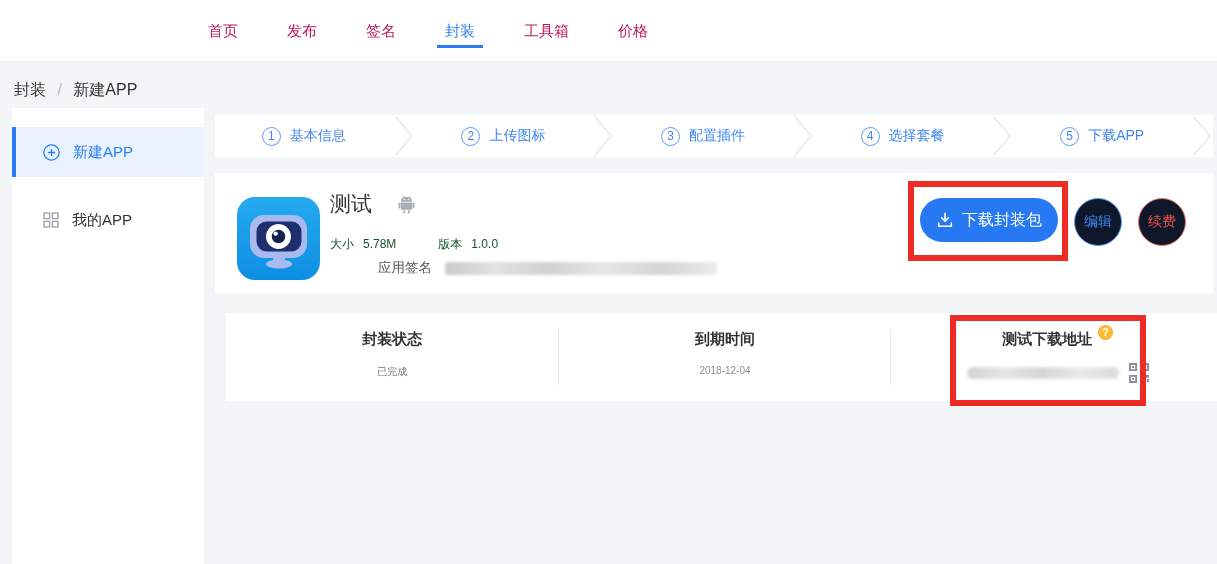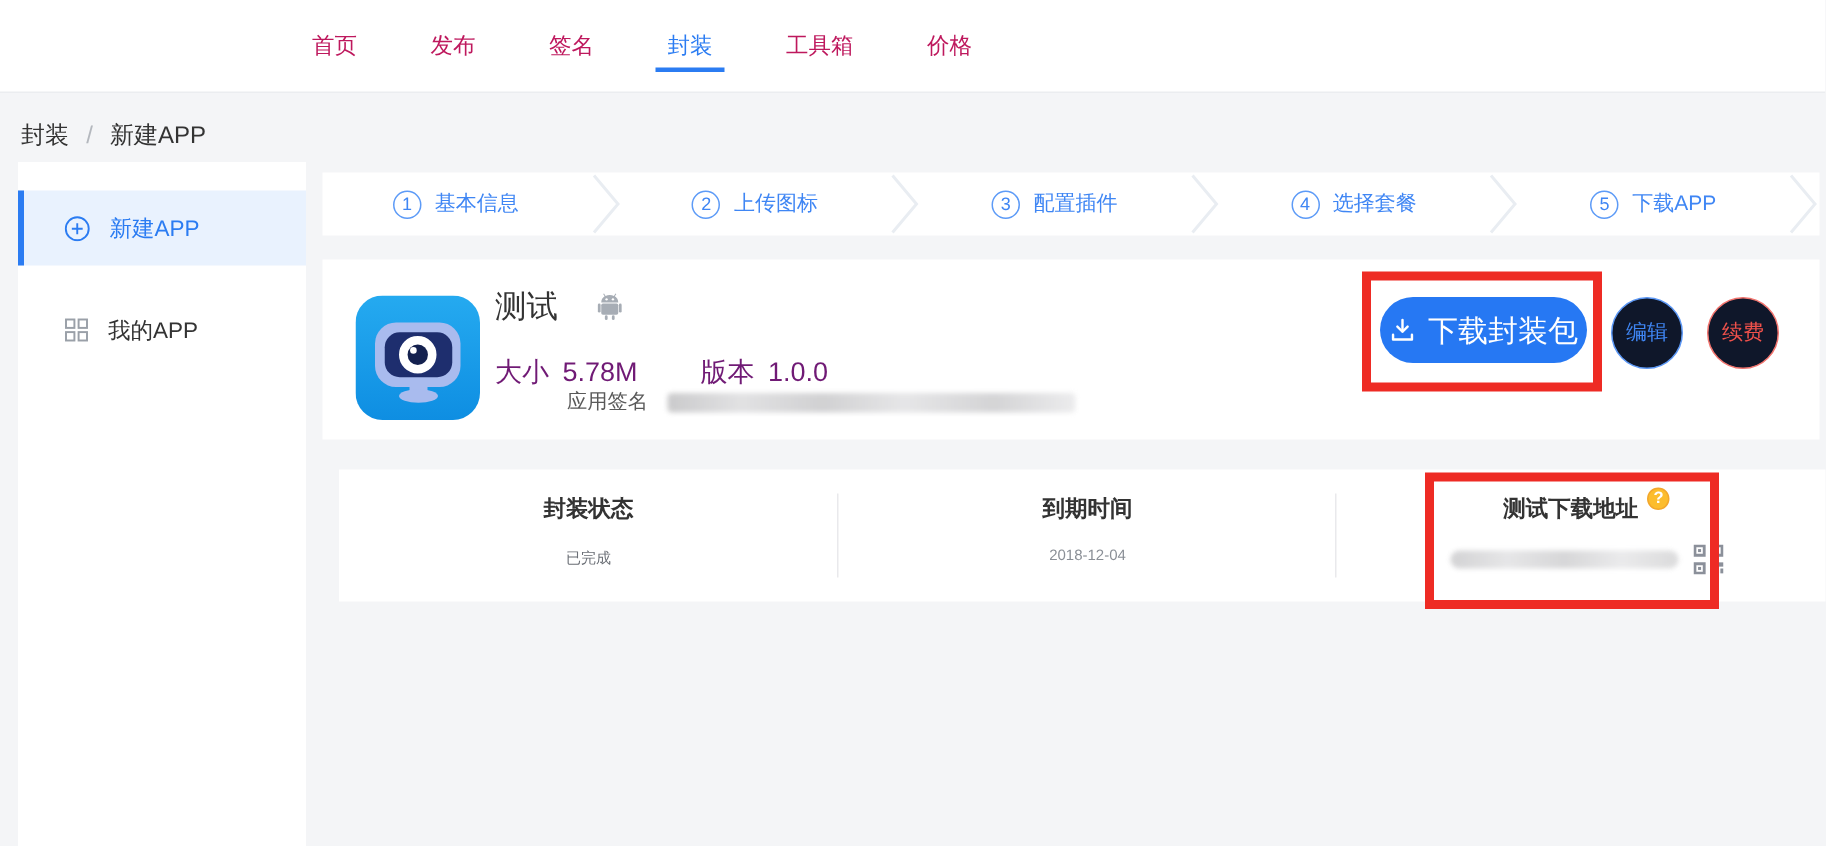--- a/index.html
+++ b/index.html
@@ -38,31 +38,31 @@
   .step-num { width:19px; height:19px; border:1px solid #5d9bf7; border-radius:50%;
               display:flex; align-items:center; justify-content:center; font-size:12px; color:#3f86f4; flex:0 0 19px; }
   .chev { flex:0 0 22px; }
   .chev svg { display:block; }
 
   
   .app-card { position:absolute; left:215px; top:173px; width:998px; height:120px; background:#fff; }
   .app-icon { position:absolute; left:22px; top:24px; width:83px; height:83px; }
   .app-title-row { position:absolute; left:115px; top:17px; display:flex; align-items:center; gap:26px; }
   .app-name { font-size:21px; color:#333; }
-  .app-meta { position:absolute; left:115px; top:63px; font-size:18px; color:#701a75; display:flex; align-items:baseline; }
+  .app-meta { position:absolute; left:115px; top:63px; font-size:12px; color:#14532d; display:flex; align-items:baseline; }
   .app-meta .lbl { margin-right:9px; }
   .app-meta .gap-a { margin-right:42px; }
   .app-meta .gap-b { margin-right:62px; }
   .app-sig { position:absolute; left:115px; top:86px; font-size:13.5px; color:#595959;
              display:flex; align-items:center; gap:13px;margin-left:48px; }
   .blur-blob { height:13px; width:272px; border-radius:3px; opacity:.75; filter:blur(1.6px);
                background:linear-gradient(90deg,#b9b9bb,#d8d8da 18%,#c2c2c4 38%,#dedee0 58%,#c6c6c8 80%,#e6e6e8); }
 
   .btn-download { position:absolute; left:705px; top:25px; width:138px; height:44px; border:none;
-                  border-radius:22px; background:#2678f3; color:#fff; font-size:20px; cursor:pointer;
+                  border-radius:22px; background:#2678f3; color:#fff; font-size:16px; cursor:pointer;
                   display:flex; align-items:center; justify-content:center; gap:8px;
                   font-family:Liberation Mono, monospace; }
   .btn-circle { position:absolute; top:25px; width:48px; height:48px; border-radius:50%; background:#0f172a;
                 font-size:14px; display:flex; align-items:center; justify-content:center; cursor:pointer; }
   .btn-edit  { left:859px; border:1px solid #5b97f5; color:#3f86f4; }
   .btn-renew { left:923px; border:1px solid #f1736d; color:#f0514b; }
 
   
   .info-card { position:absolute; left:226px; top:313px; width:998px; height:88px; background:#fff; display:flex; }
   .info-col { flex:1; position:relative; display:flex; flex-direction:column; align-items:center; padding-top:17px; }

